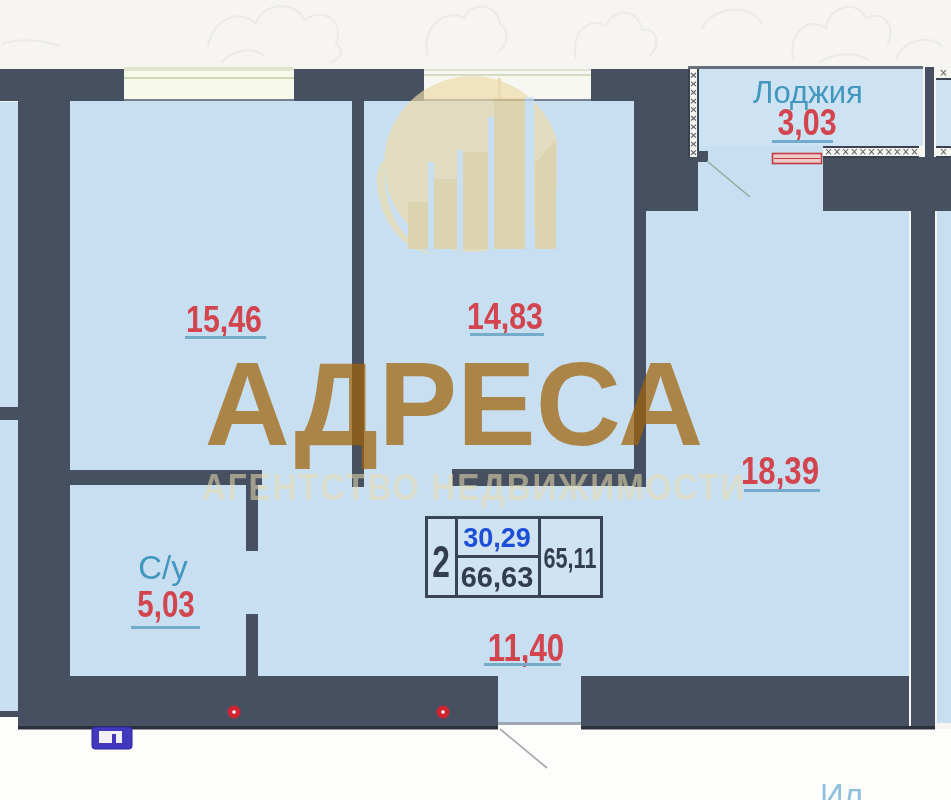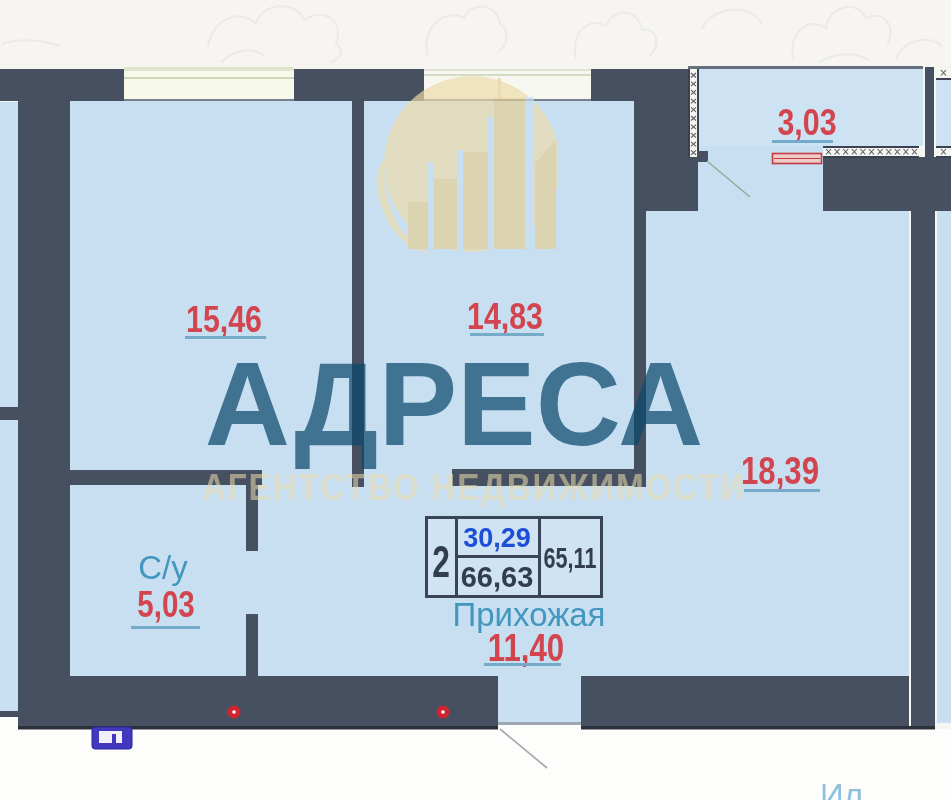--- a/index.html
+++ b/index.html
@@ -182,40 +182,40 @@
 
 <div class="num" style="left:224px;top:320px;font-size:37px;">15,46</div>
 <div class="ul" style="left:185px;top:336px;width:81px;"></div>
 
 <div class="num" style="left:505px;top:317px;font-size:37px;">14,83</div>
 <div class="ul" style="left:470px;top:333px;width:74px;"></div>
 
 <div class="num" style="left:780px;top:471px;font-size:38px;">18,39</div>
 <div class="ul" style="left:744px;top:489px;width:76px;"></div>
 
+<div class="lbl" style="left:808px;top:93px;font-size:31px;">Лоджия</div>
 <div class="num" style="left:807px;top:123px;font-size:37px;">3,03</div>
 <div class="ul" style="left:772px;top:140px;width:61px;"></div>
 
 <div class="lbl" style="left:163px;top:568px;font-size:33px;">С/у</div>
 <div class="num" style="left:166px;top:605px;font-size:36px;">5,03</div>
 <div class="ul" style="left:131px;top:626px;width:69px;"></div>
 
-<div class="lbl" style="left:529px;top:615px;font-size:33px;">Прихожая</div>
 <div class="num" style="left:526px;top:648px;font-size:38px;">11,40</div>
 <div class="ul" style="left:484px;top:663px;width:77px;"></div>
 
 <div class="abs" style="left:425px;top:516px;width:178px;height:82px;border:3px solid #3a4457;box-sizing:border-box;background:#cfe3f3;"></div>
 <div class="abs" style="left:455px;top:516px;width:3px;height:82px;background:#3a4457;"></div>
 <div class="abs" style="left:538px;top:516px;width:3px;height:82px;background:#3a4457;"></div>
 <div class="abs" style="left:458px;top:555px;width:80px;height:3px;background:#3a4457;"></div>
 
 <div class="abs" style="left:441px;top:562px;font-size:44px;font-weight:bold;color:#333d52;transform:translate(-50%,-50%) scaleX(0.72);">2</div>
 
 <div class="abs" style="left:497px;top:538px;transform:translate(-50%,-50%);font-size:27px;font-weight:bold;color:#1d4ed8;">30,29</div>
 
 <div class="abs" style="left:497px;top:577px;transform:translate(-50%,-50%);font-size:29px;font-weight:bold;color:#333d52;">66,63</div>
 
 <div class="abs" style="left:570px;top:558px;font-size:30px;font-weight:bold;color:#333d52;transform:translate(-50%,-50%) scaleX(0.72);">65,11</div>
 
-<div class="abs" style="left:454px;top:404px;transform:translate(-50%,-50%);font-size:118px;font-weight:bold;color:#0c4a6e;opacity:0.72;letter-spacing:0px;">АДРЕСА</div>
+<div class="abs" style="left:454px;top:404px;transform:translate(-50%,-50%);font-size:118px;font-weight:bold;color:#a16207;opacity:0.72;letter-spacing:0px;">АДРЕСА</div>
 
 <div class="abs" style="left:474px;top:488px;font-size:37px;font-weight:bold;color:#eadcae;opacity:0.55;letter-spacing:2px;white-space:nowrap;transform:translate(-50%,-50%) scaleX(0.9);">АГЕНТСТВО НЕДВИЖИМОСТИ</div>
 </div>
 
 </body></html>

